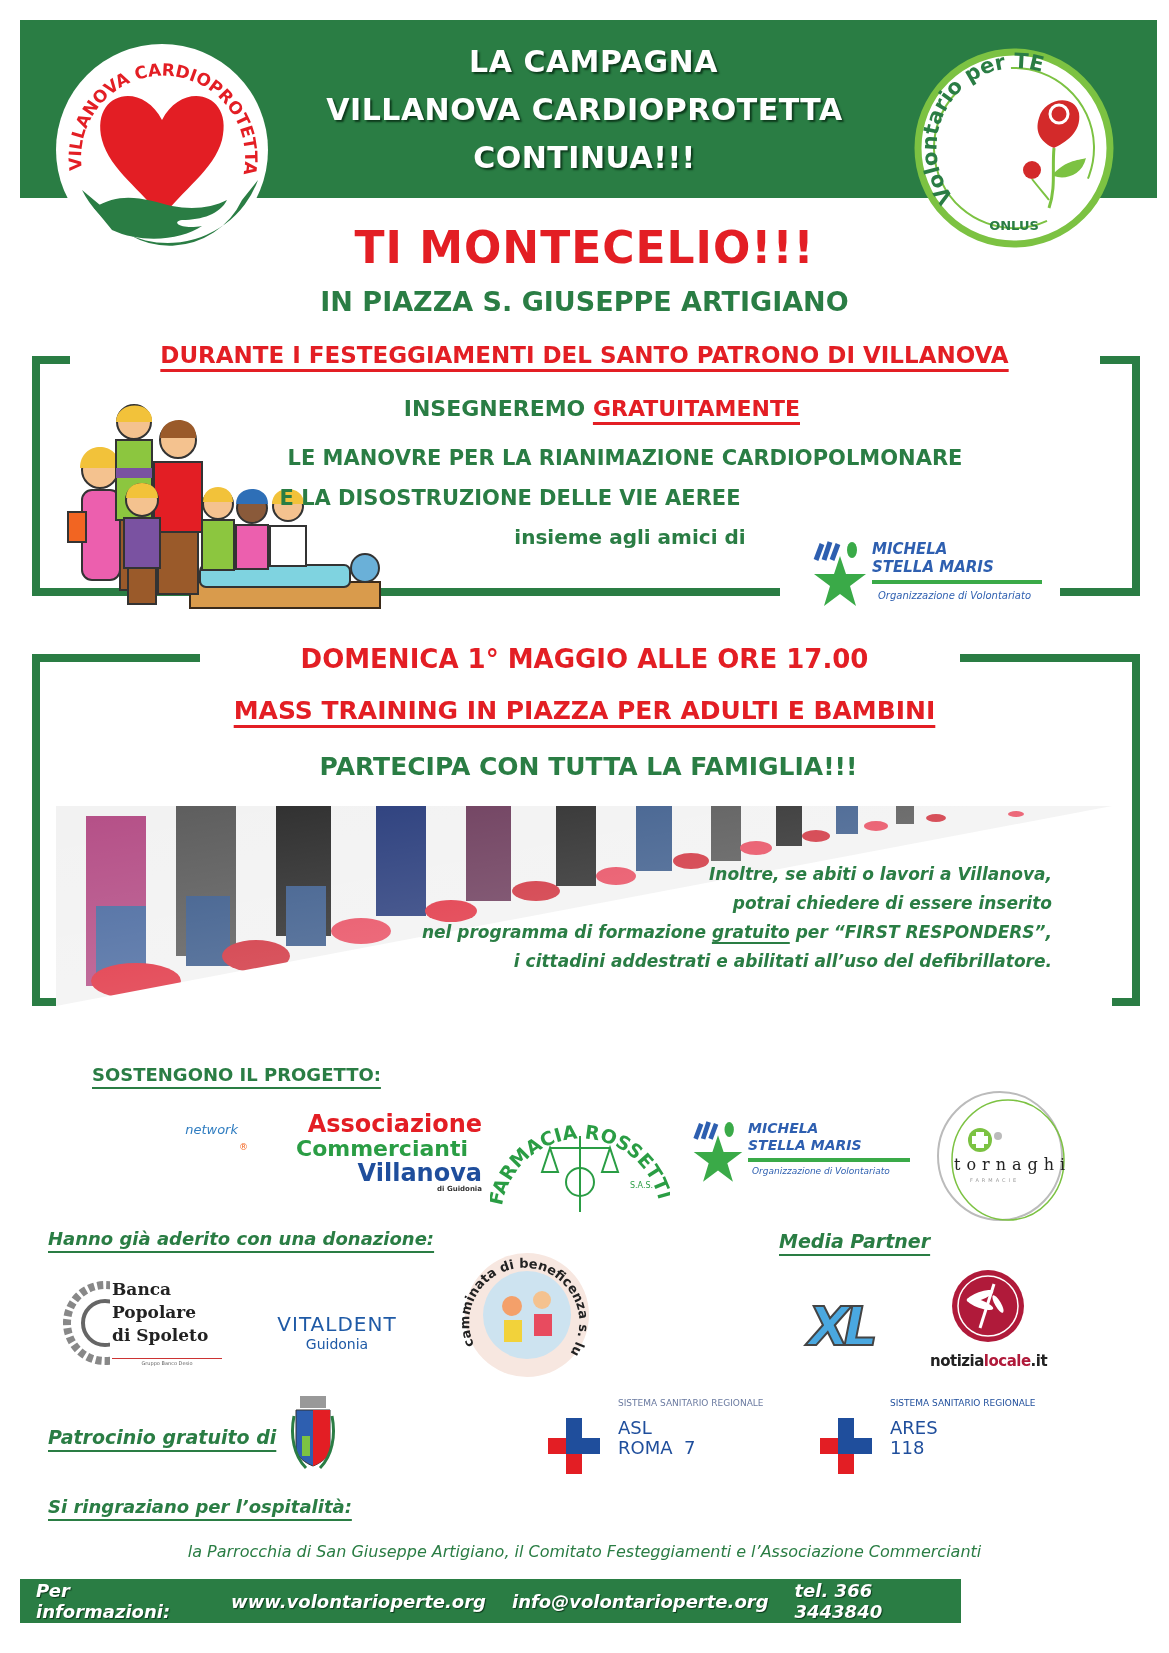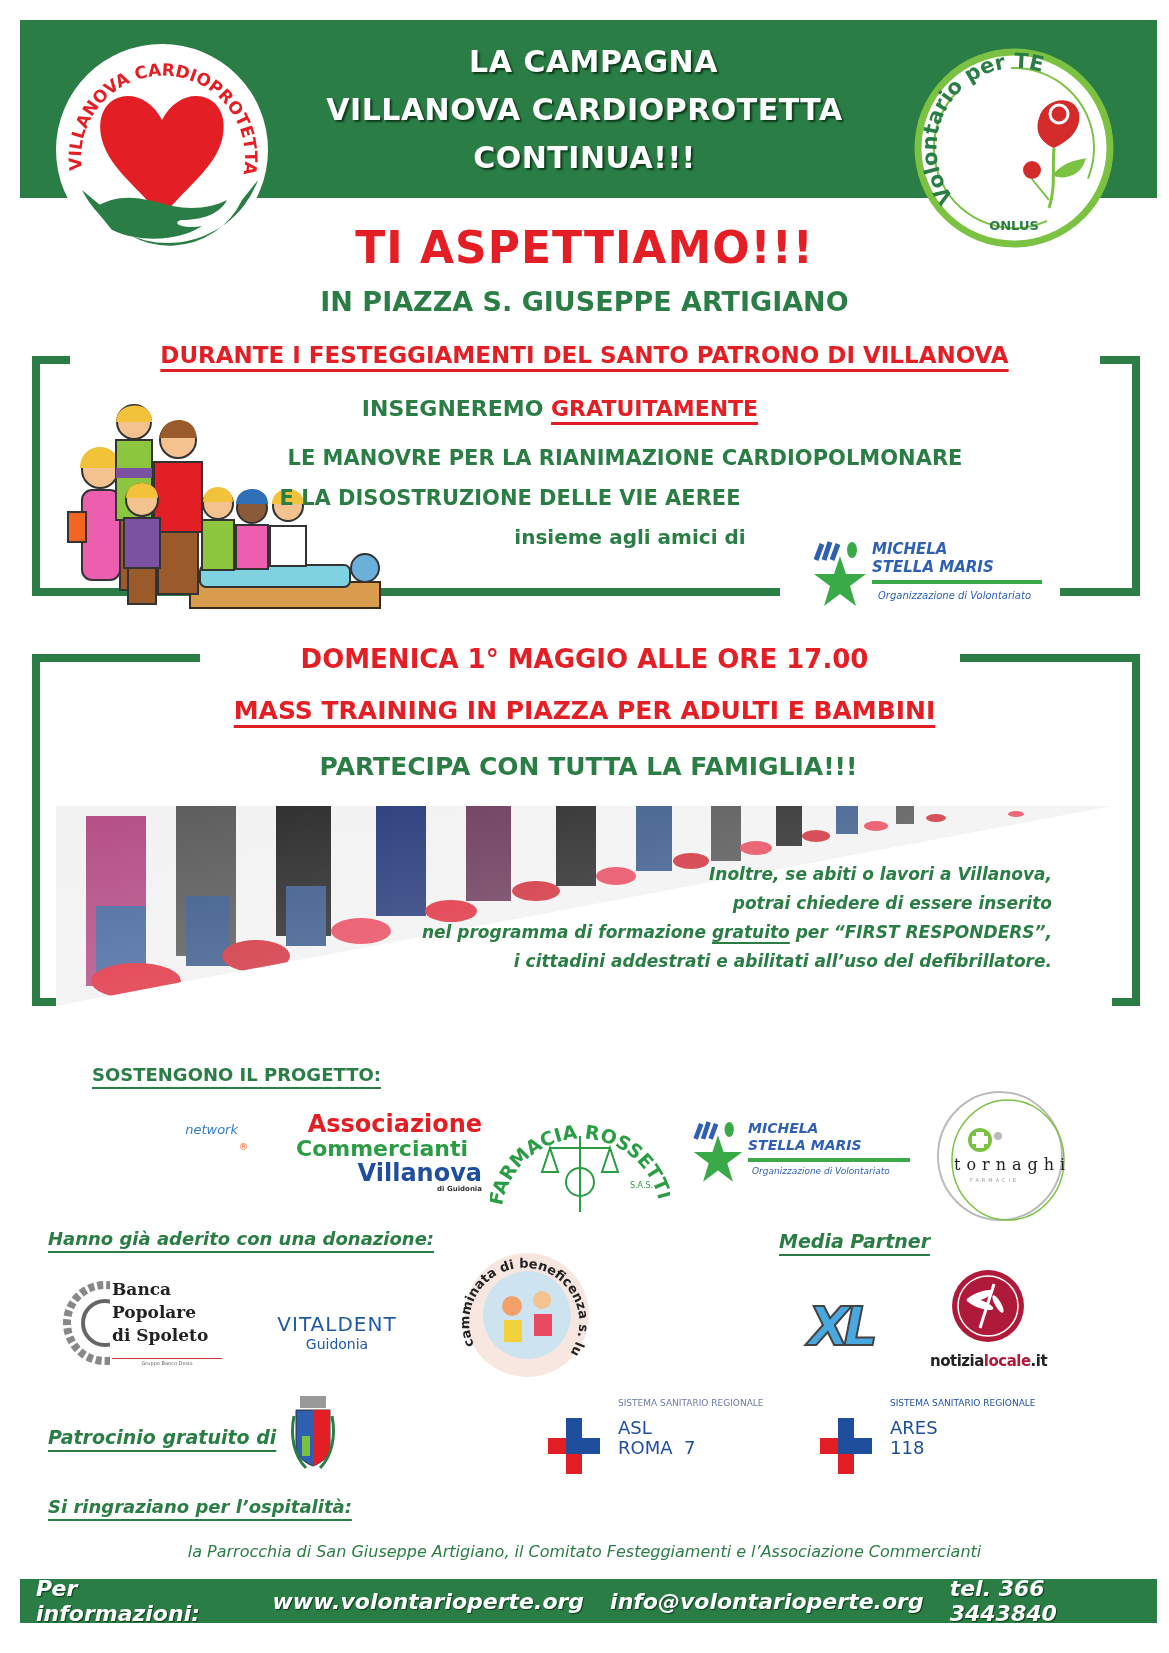--- a/index.html
+++ b/index.html
@@ -21,21 +21,21 @@
 
   
   .frame { border: 8px solid #2a7d44; }
   .frame-gap { background: #fff; }
 
   .u-red { text-decoration: underline; text-decoration-color: #e31e24; text-decoration-thickness: 3px; text-underline-offset: 6px; }
   .u-green { text-decoration: underline; text-decoration-color: #2a7d44; text-decoration-thickness: 3px; text-underline-offset: 6px; }
 
   .italic-green { color: #2a7d44; font-style: italic; font-weight: bold; }
 
-  .footer-band { left: 20px; top: 1579px; width: 1137px; height: 44px; background: #2a7d44; color: #fff; font-style: italic; font-weight: bold; font-size: 22px; display: flex; align-items: center; padding-left: 16px; gap: 26px; text-shadow: 1px 1px 1px #0d3a1c; }
+  .footer-band { left: 20px; top: 1579px; width: 941px; height: 44px; background: #2a7d44; color: #fff; font-style: italic; font-weight: bold; font-size: 18px; display: flex; align-items: center; padding-left: 16px; gap: 26px; text-shadow: 1px 1px 1px #0d3a1c; }
 </style>
 </head>
 <body>
 
 <div class="abs" id="header-band"></div>
 <div class="abs hdr-line" style="top:44px;padding-left:18px;">LA CAMPAGNA</div>
 <div class="abs hdr-line" style="top:92px;">VILLANOVA CARDIOPROTETTA</div>
 <div class="abs hdr-line" style="top:140px;">CONTINUA!!!</div>
 
 <div class="abs" id="logo-left">
@@ -66,21 +66,21 @@
     <text x="100" y="182" text-anchor="middle" font-family="DejaVu Sans, sans-serif" font-weight="bold" font-size="13" fill="#2a7d44">ONLUS</text>
     <path d="M125 70 C 130 50, 160 45, 165 65 C 168 85, 150 95, 140 100 C 128 95, 120 85, 125 70 Z" fill="#d32a2a"></path>
     <circle cx="145" cy="66" r="9" fill="none" stroke="#fff" stroke-width="3"></circle>
     <path d="M140 100 C 138 120, 142 140, 135 160" stroke="#7cc242" stroke-width="3" fill="none"></path>
     <path d="M140 125 C 155 110, 170 112, 172 110 C 168 128, 150 132, 140 128 Z" fill="#7cc242"></path>
     <circle cx="118" cy="122" r="9" fill="#d32a2a"></circle>
     <path d="M118 131 C 125 140, 132 148, 135 152" stroke="#7cc242" stroke-width="2" fill="none"></path>
   </svg>
 </div>
 
-<div class="abs title-big red" style="top:222px; font-size:44px; letter-spacing:1px;">TI ASPETTIAMO!!!</div>
+<div class="abs title-big red" style="top:222px; font-size:44px; letter-spacing:1px;">TI MONTECELIO!!!</div>
 <div class="abs title-big green" style="top:286px; font-size:27px;">IN PIAZZA S. GIUSEPPE ARTIGIANO</div>
 
 <div class="abs frame" style="left:32px; top:356px; width:1108px; height:240px;"></div>
 <div class="abs frame-gap" style="left:70px; top:340px; width:1030px; height:40px;"></div>
 <div class="abs" style="left:0; width:1169px; top:342px; text-align:center;">
   <span class="red u-red" style="font-weight:bold; font-size:23px;">DURANTE I FESTEGGIAMENTI DEL SANTO PATRONO DI VILLANOVA</span>
 </div>
 <div class="abs frame-gap" style="left:780px; top:570px; width:280px; height:60px;"></div>
 
 <div class="abs" style="left:60px; top:400px; width:340px; height:230px;">
@@ -115,21 +115,21 @@
     <path d="M143 102 C 143 82, 173 82, 173 102" fill="#f2c23a"></path>
     <rect x="176" y="125" width="32" height="44" fill="#ec5fae" stroke="#333" stroke-width="2"></rect>
     <circle cx="192" cy="108" r="15" fill="#8a5a3a" stroke="#333" stroke-width="2"></circle>
     <path d="M176 104 C 176 84, 208 84, 208 104" fill="#2e6fb7"></path>
     <rect x="210" y="126" width="36" height="40" fill="#fff" stroke="#333" stroke-width="2"></rect>
     <circle cx="228" cy="106" r="15" fill="#f4c28f" stroke="#333" stroke-width="2"></circle>
     <path d="M212 104 C 212 84, 244 84, 244 104" fill="#f2c23a"></path>
   </svg>
 </div>
 
-<div class="abs" style="left:320px; width:480px; top:396px; text-align:center; font-weight:bold; font-size:22px;">
+<div class="abs" style="left:320px; width:480px; top:396px; text-align:right; font-weight:bold; font-size:22px;">
   <span class="green">INSEGNEREMO </span><span class="red u-red">GRATUITAMENTE</span>
 </div>
 <div class="abs green" style="left:230px; width:790px; top:446px; text-align:center; font-weight:bold; font-size:21px;">LE MANOVRE PER LA RIANIMAZIONE CARDIOPOLMONARE</div>
 <div class="abs green" style="left:230px; width:560px; top:486px; text-align:center; font-weight:bold; font-size:21px;">E LA DISOSTRUZIONE DELLE VIE AEREE</div>
 <div class="abs green" style="left:460px; width:340px; top:525px; text-align:center; font-weight:bold; font-size:20px;">insieme agli amici di</div>
 
 <div class="abs" style="left:810px; top:538px; width:240px; height:90px;">
   <svg width="60" height="70" viewBox="0 0 60 70" style="position:absolute; left:0; top:0;">
     <polygon points="30,18 36,36 56,36 40,48 46,68 30,56 14,68 20,48 4,36 24,36" fill="#3aaa48"></polygon>
     <path d="M6 22 L 12 6 M14 22 L 20 4 M22 22 L 28 6" stroke="#2e5fb0" stroke-width="5"></path>

